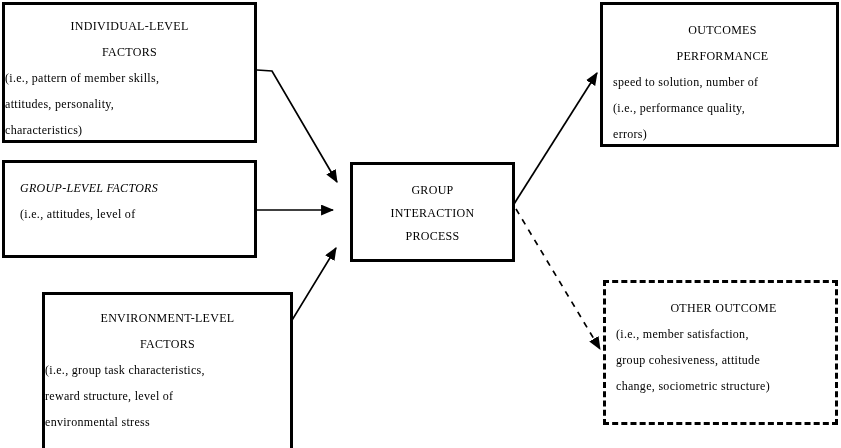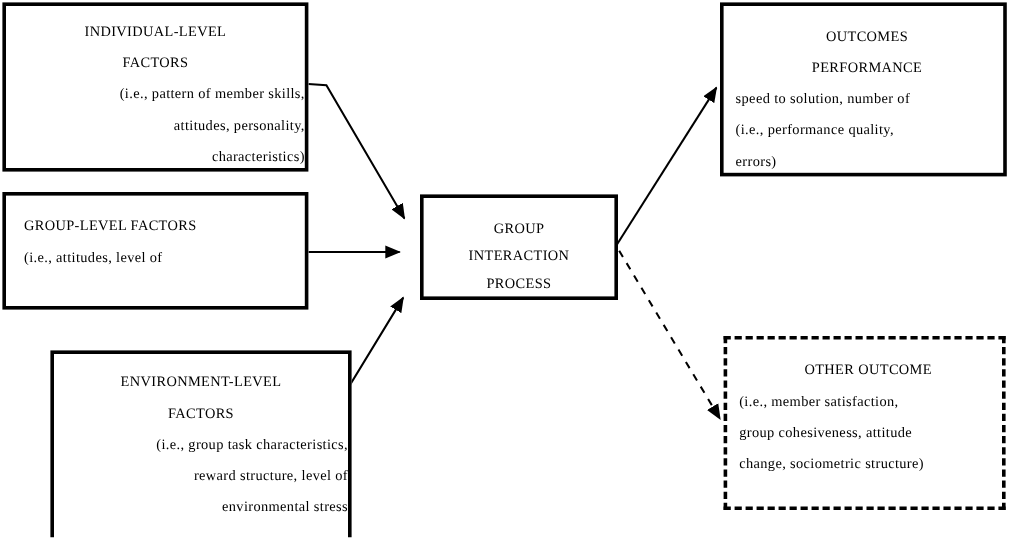--- a/index.html
+++ b/index.html
@@ -27,28 +27,28 @@
   }
   .box {
     position: absolute;
     border: 3px solid var(--ink);
     background: var(--background);
     font-size: 12px;
     letter-spacing: 0.3px;
     line-height: 26px;
   }
   .box .hline { text-align: center; }
-  .box .bline-center { text-align: right; }
+  .box .bline-center { text-align: left; }
   .box .bline-left { text-align: left; }
 
   .box-individual   { left: 2px;   top: 2px;   width: 255px; height: 141px; padding-top: 8px; }
   .box-group        { left: 2px;   top: 160px; width: 255px; height: 98px;  padding: 12px 8px 0 15px; }
-  .box-group .hline { text-align: left; }
+  .box-group .hline { text-align: left; font-style: italic; }
   .box-environment  { left: 2px;   top: 292px; width: 251px; height: 169px; padding-top: 10px; margin-left: 40px; }
-  .box-process      { left: 350px; top: 162px; width: 165px; height: 88px; padding-top: 14px; line-height: 23px; }
+  .box-process      { left: 350px; top: 162px; width: 165px; height: 100px; padding-top: 14px; line-height: 23px; }
   .box-performance  { left: 600px; top: 2px;   width: 239px; height: 145px; padding: 12px 4px 0 10px; }
   .box-other        { left: 603px; top: 280px; width: 235px; height: 145px; padding: 12px 4px 0 10px; border-style: dashed; }
 </style>
 </head>
 <body>
 
 <div class="canvas">
 
   <svg class="arrow-layer" width="841" height="448" viewBox="0 0 841 448" xmlns="http://www.w3.org/2000/svg">
     <defs>

